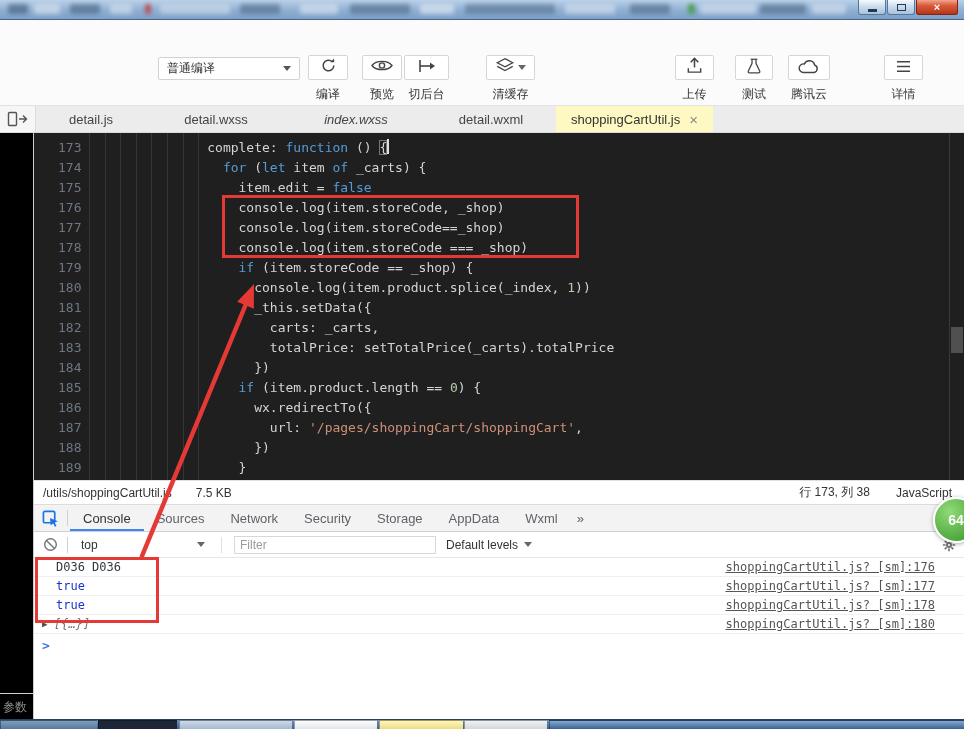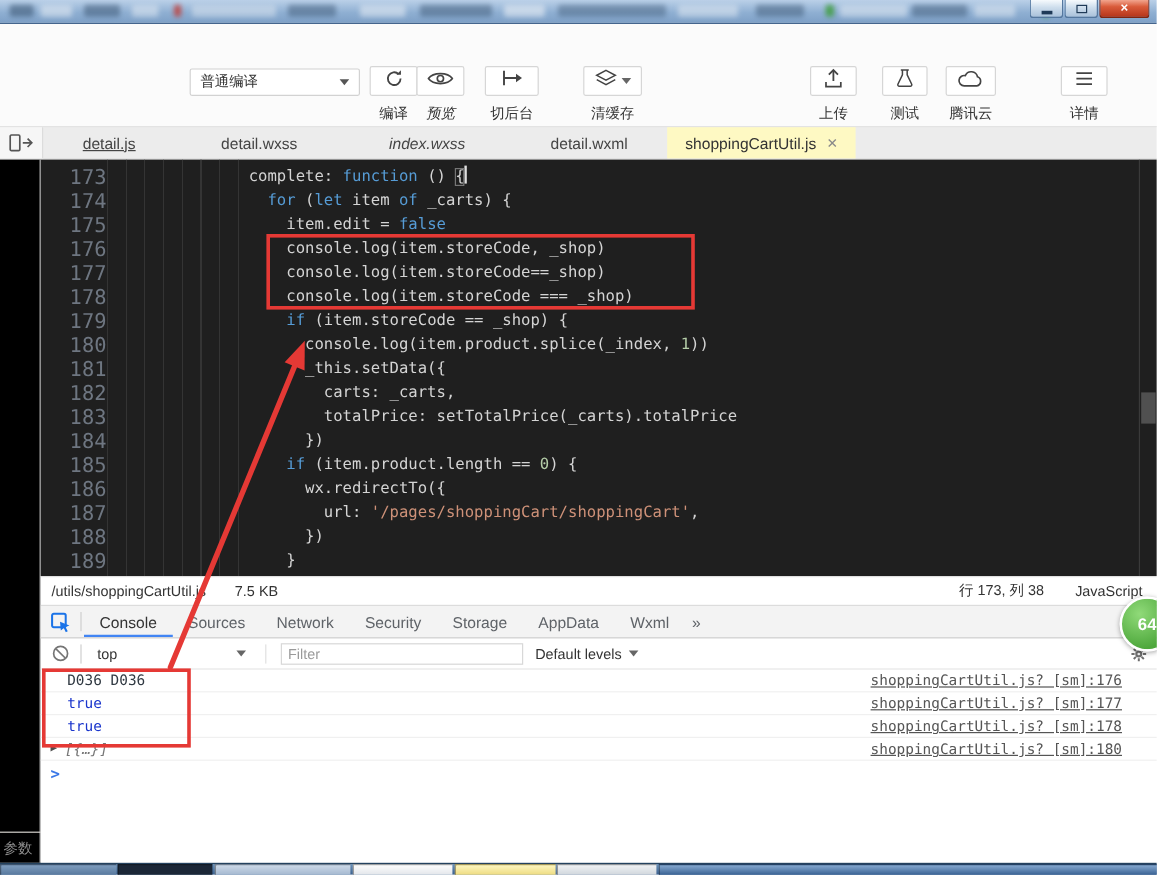--- a/index.html
+++ b/index.html
@@ -50,21 +50,21 @@
   .leftstrip .strip-divider { position:absolute; left:0; top:560px; width:34px; border-top:1px solid #d4d1cd; }
   .leftstrip .strip-label { position:absolute; left:3px; top:566px; font-size:12px; color:#8d8d8d; }
 
   
   .editor { position:absolute; left:34px; top:133px; width:930px; height:347px; background:#1f1f1f; overflow:hidden; }
   .guides { position:absolute; left:55px; top:0; width:125px; height:100%;
     background:repeating-linear-gradient(to right, #343434 0 1px, transparent 1px 15.6px); }
   .code-lines { position:absolute; left:0; top:5px; width:100%; }
   .code-line { display:flex; height:20px; line-height:20px; font-family:"DejaVu Sans Mono", monospace;
     font-size:13px; white-space:pre; position:relative; }
-  .gutter { width:32px; flex:none; text-align:right; color:#6e7681; font-size:17px;padding-left:24px; }
+  .gutter { width:32px; flex:none; text-align:right; color:#6e7681; font-size:13px;padding-left:24px; }
   .code-text { margin-left:16px; color:#d4d4d4; }
   .tk-kw { color:#569cd6; } .tk-pl { color:#d4d4d4; } .tk-str { color:#ce9178; } .tk-num { color:#b5cea8; }
   .tk-br { color:#d4d4d4; outline:1px solid #767676; outline-offset:-1px; }
   .cursor-caret { display:inline-block; width:2px; height:15px; background:#e0e0e0; vertical-align:-2px; }
   .scroll-line { position:absolute; right:14px; top:0; width:1px; height:100%; background:#3a3a3a; }
   .scroll-thumb { position:absolute; right:1px; top:194px; width:12px; height:26px; background:#505050; }
 
   
   .statusbar { position:absolute; left:34px; top:480px; width:930px; height:25px; background:#fff;
     border-top:1px solid #e0e0e0; border-bottom:1px solid #dcdcdc; display:flex; align-items:center;
@@ -166,21 +166,21 @@
   <div id="toolbar-left">
       <div class="tool-item" style="left: 308px; width: 40px;">
         <div class="tool-box">
           <span><svg width="19" height="19" viewBox="0 0 20 20">
               <path d="M15.6 10a5.6 5.6 0 1 1-1.7-4" fill="none" stroke="#444" stroke-width="1.6"></path>
               <path d="M15.9 2.6v4h-4z" fill="#444"></path>
             </svg></span>
         </div>
         <div class="tool-label">编译</div>
       </div>
-      <div class="tool-item" style="left: 347px; width: 40px; font-style: italic;">
+      <div class="tool-item" style="left: 362px; width: 40px;">
         <div class="tool-box">
           <span><svg width="22" height="15" viewBox="0 0 22 14">
               <path d="M1 7 C5 1.5 17 1.5 21 7 C17 12.5 5 12.5 1 7 Z" fill="none" stroke="#444" stroke-width="1.4"></path>
               <circle cx="11" cy="7" r="2.6" fill="none" stroke="#444" stroke-width="1.4"></circle>
             </svg></span>
         </div>
         <div class="tool-label">预览</div>
       </div>
       <div class="tool-item" style="left: 404px; width: 45px;">
         <div class="tool-box">
@@ -243,21 +243,21 @@
 </div>
 
 <div class="tabbar">
   <div class="toggle-cell">
     <svg width="22" height="16" viewBox="0 0 22 16">
       <rect x="1.5" y="1.5" width="8" height="13" rx="1" fill="none" stroke="#555" stroke-width="1.4"></rect>
       <path d="M12 8 h7 M16 4.5 L19.5 8 L16 11.5" stroke="#555" fill="none" stroke-width="1.4"></path>
     </svg>
   </div>
   <div id="etabs" style="display:flex;height:100%;">
-      <div class="etab" style="width: 110px; text-decoration: underline;">
+      <div class="etab" style="width: 110px;">
         <span>detail.js</span>
       </div>
       <div class="etab" style="width: 140px;">
         <span>detail.wxss</span>
       </div>
       <div class="etab" style="width: 140px; font-style: italic;">
         <span>index.wxss</span>
       </div>
       <div class="etab" style="width: 130px;">
         <span>detail.wxml</span>

